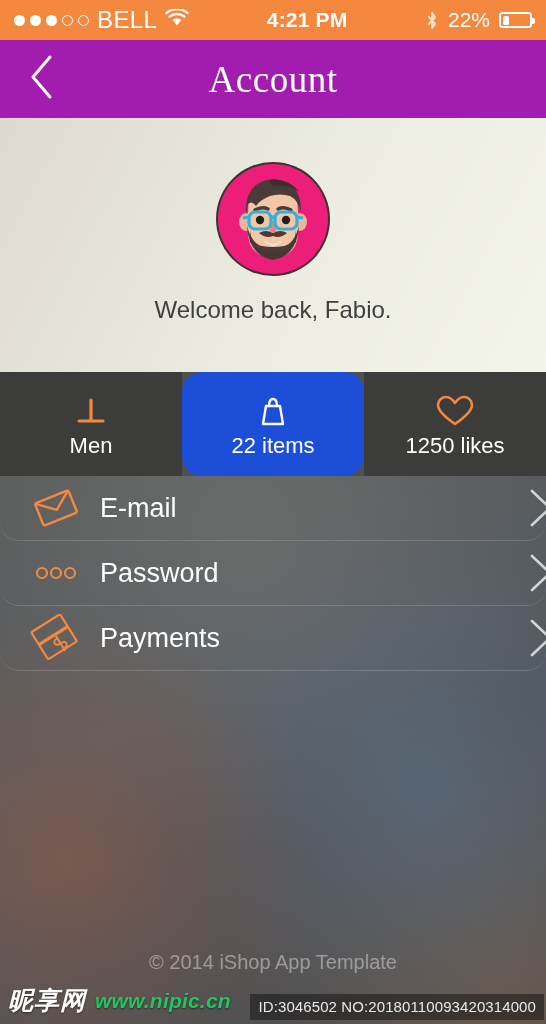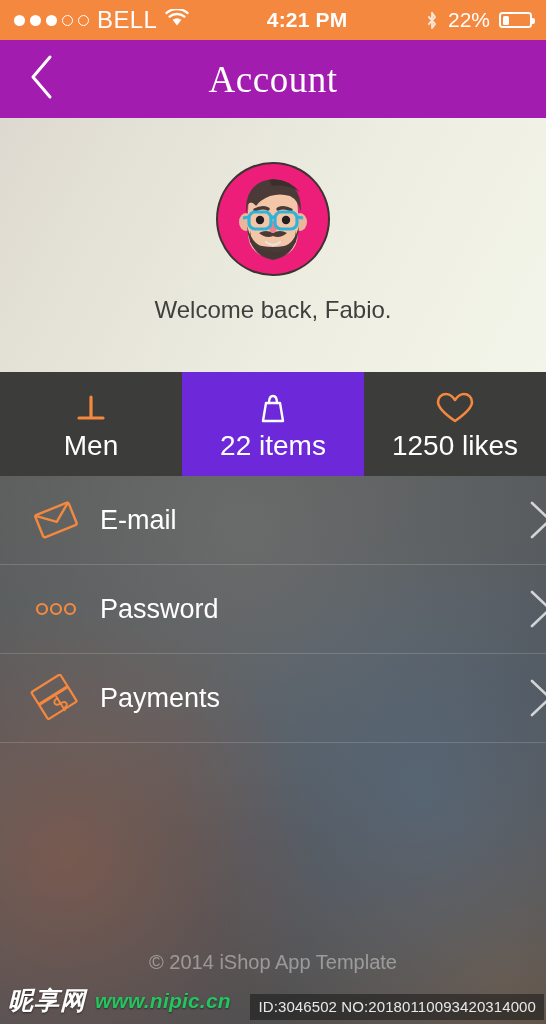--- a/index.html
+++ b/index.html
@@ -132,28 +132,28 @@
     flex: 1 1 0;
     background: #3c3c3b;
     display: flex;
     flex-direction: column;
     align-items: center;
     justify-content: center;
     gap: 5px;
     cursor: pointer;
     position: relative;
   }
-  .stat.active { background: #6d28d9; }
+  .stat.active { background: #1d4ed8; border-radius: 20px; }
   .stat .s-icon {
     height: 38px;
     display: flex; align-items: center; justify-content: center;
   }
   .stat .s-label {
     color: #ffffff;
-    font-size: 28px;
+    font-size: 22px;
     line-height: 1;
   }
 
   
   .listwrap {
     position: absolute;
     left: 0; top: 476px;
     width: 546px;
     height: 548px;
     overflow: hidden;
@@ -163,27 +163,28 @@
       radial-gradient(circle at 92% 92%, rgba(140,104,74,.45) 0%, rgba(140,104,74,0) 40%),
       radial-gradient(circle at 45% 10%, rgba(120,120,118,.55) 0%, rgba(120,120,118,0) 55%),
       linear-gradient(160deg, #5a5c5b 0%, #565b60 40%, #4f5257 70%, #4a4b4c 100%);
   }
   .list {
     position: absolute;
     left: 0; top: 0; width: 546px;
   }
   .row {
     position: relative;
-    height: 89px;
+    height: 65px;
     display: flex;
     align-items: center;
     box-sizing: border-box;
     padding-left: 14px;
     cursor: pointer;
     border-bottom: 1px solid rgba(255,255,255,.16);
+    border-radius: 19px;
   }
   .row .r-icon {
     width: 84px;
     display: flex; align-items: center; justify-content: center;
     flex: 0 0 84px;
   }
   .row .r-label {
     color: #ffffff;
     font-size: 27px;
     flex: 1 1 auto;

